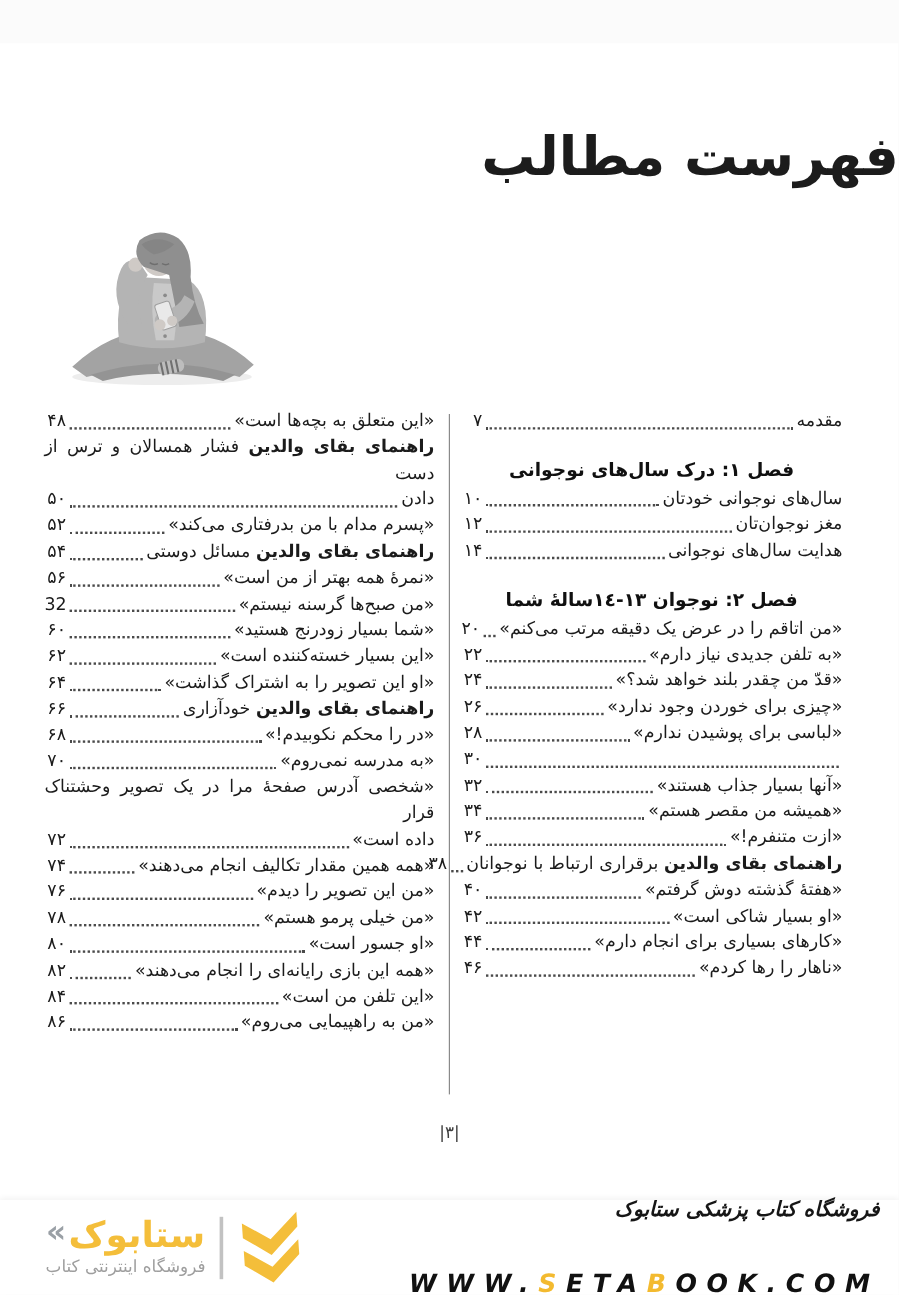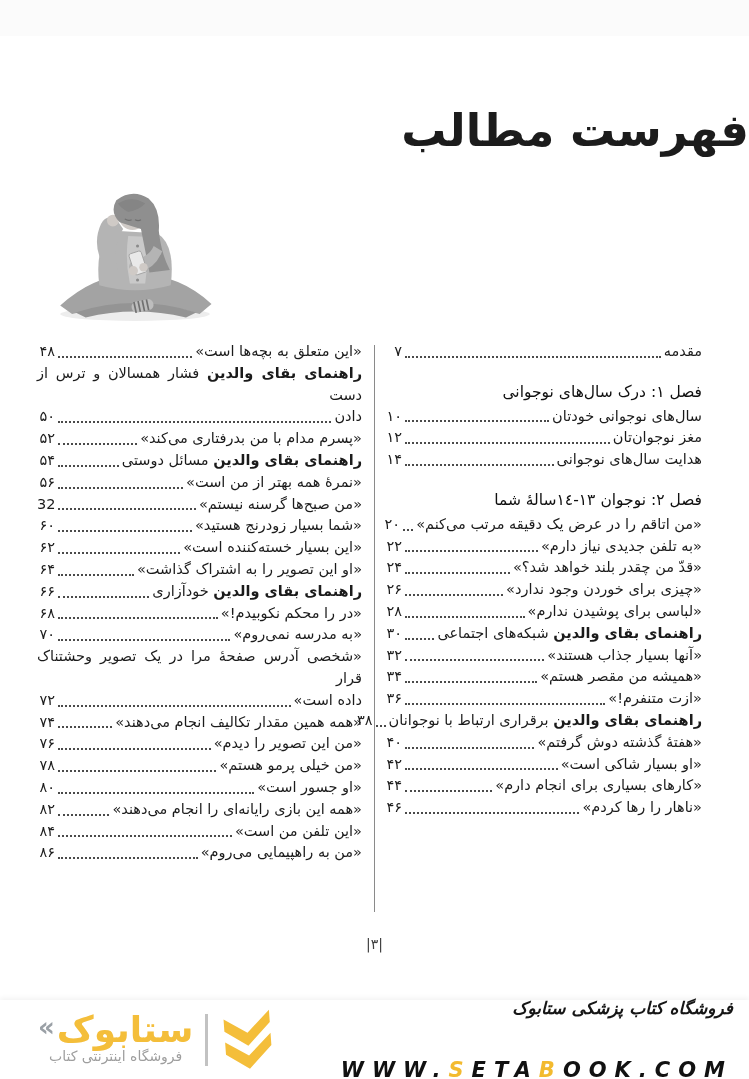--- a/index.html
+++ b/index.html
@@ -15,34 +15,34 @@
 
   .toc { position:absolute; top:341px; left:37px; right:37px; display:flex; justify-content:space-between; }
   .col { width:325px; color:#1b1b1b; }
   .col-first { width:328px; padding-right:10px; }
   .entry, .chapter { font-size:14.5px; line-height:21.8px; }
   .flexrow { display:flex; align-items:baseline; }
   .flexrow .t { white-space:nowrap; }
   .b { font-weight:bold; }
   .dots { flex:1; min-width:10px; border-bottom:2px dotted #4a4a4a; margin:0 3px; align-self:flex-end; margin-bottom:5px; }
   .pg { min-width:18px; text-align:right; }
-  .chapter { font-weight:normal; font-size:15.5px; margin-top:19px; margin-bottom:2px; color:#101010; }
+  .chapter { font-weight:bold; text-align:center; font-size:15.5px; margin-top:19px; margin-bottom:2px; color:#101010; }
   .just { text-align:justify; text-align-last:justify; }
   .col-divider { position:absolute; left:374px; top:345px; width:1px; height:567px; background:#8a8a8a; }
 
   .pagenum { position:absolute; top:936px; left:0; width:100%; text-align:center; font-size:14px; color:#3d3d3d; }
 
   .footer { position:absolute; bottom:0; left:0; width:100%; height:79px; background:#ffffff;
             box-shadow:0 -2px 5px rgba(0,0,0,0.05); display:flex; align-items:center;
             justify-content:space-between; padding:0 16px 0 38px; }
   .logo { display:flex; align-items:center; }
   .logo-text { display:flex; flex-direction:column; align-items:center; }
   .wordmark-row { display:flex; align-items:center; }
   .guillemet { color:#9aa0a6; font-size:26px; font-weight:bold; margin-right:2px; transform:translateY(-3px); }
-  .wordmark { color:#f4be3a; font-size:36px; font-weight:bold; line-height:30px; }
+  .wordmark { color:#f4be3a; font-size:30px; font-weight:bold; line-height:30px; }
   .tagline { color:#9e9e9e; font-size:14px; margin-top:3px; }
   .logo-divider { width:3px; height:52px; background:#c2c2c2; margin:0 12px; }
   .logo-emblem svg { width:56px; height:64px; display:block; }
 
   .site-info { padding-left:8px;font-style:italic; }
   .store-name { font-weight:bold; font-size:17px; color:#161616; margin-bottom:6px; }
   .site-url { font-size:21px; font-weight:bold; color:#111; letter-spacing:8px; white-space:nowrap;margin-top:40px; }
   .site-url .accent { color:#f3ba2f; }
 </style>
 </head>
@@ -137,21 +137,20 @@
           <span class="t"><span>«چیزی برای خوردن وجود ندارد»</span></span>
           <span class="dots"></span>
           <span class="pg">۲۶</span>
         </div>
         <div class="entry flexrow">
           <span class="t"><span>«لباسی برای پوشیدن ندارم»</span></span>
           <span class="dots"></span>
           <span class="pg">۲۸</span>
         </div>
         <div class="entry flexrow">
-          <span class="t"><span class="b">راهنمای بقای والدین</span><span> شبکه‌های اجتماعی</span></span>
           <span class="dots"></span>
           <span class="pg">۳۰</span>
         </div>
         <div class="entry flexrow">
           <span class="t"><span>«آنها بسیار جذاب هستند»</span></span>
           <span class="dots"></span>
           <span class="pg">۳۲</span>
         </div>
         <div class="entry flexrow">
           <span class="t"><span>«همیشه من مقصر هستم»</span></span>

